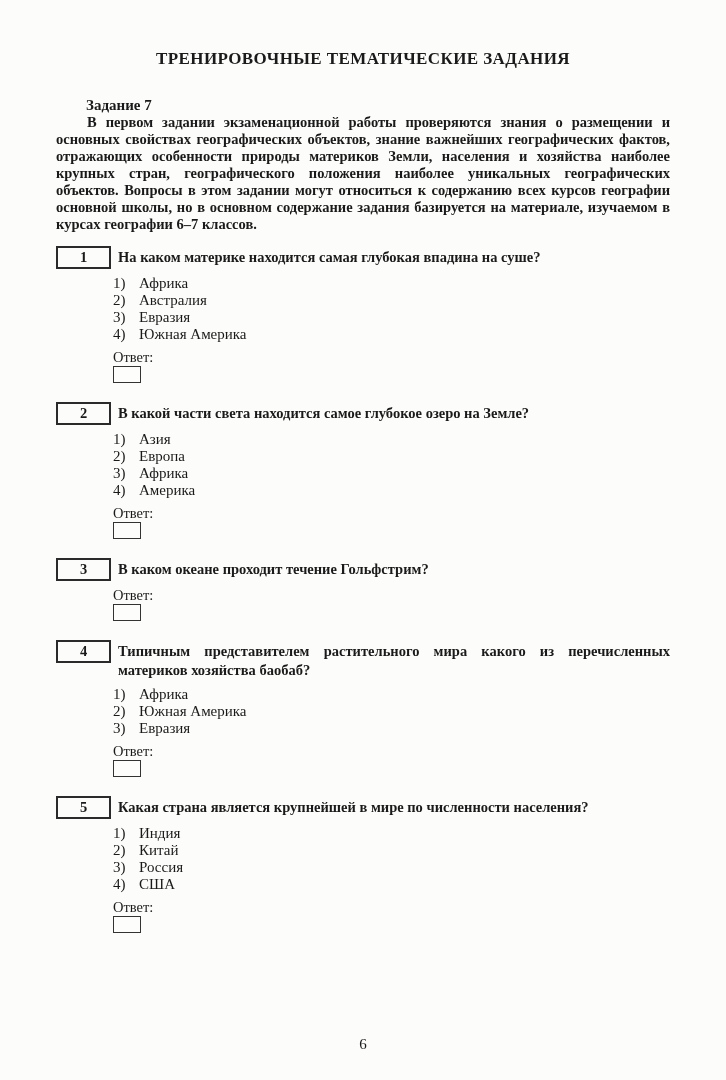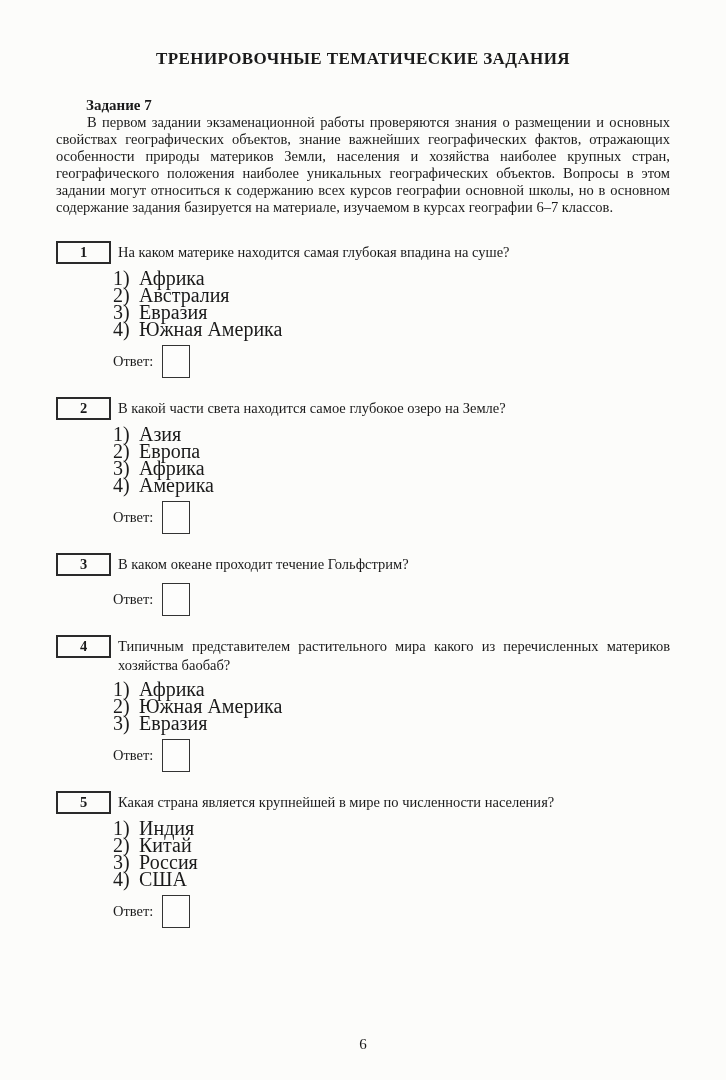--- a/index.html
+++ b/index.html
@@ -27,21 +27,22 @@
     font-weight: bold;
     line-height: 16px;
     margin-left: 30px;
     margin-bottom: 1px;
   }
   .intro {
     font-size: 14.5px;
     line-height: 17px;
     text-align: justify;
     text-indent: 31px;
-    margin-bottom: 25px;
+    margin-bottom: 13px;
+    font-weight: bold;
   }
   .question { margin-bottom: 19px; }
   .q-header { display: flex; align-items: flex-start; }
   .q-num-box {
     flex: none;
     width: 55px;
     height: 23px;
     border: 2px solid #2a2a2a;
     background: #fcfcfa;
     display: flex;
@@ -50,33 +51,34 @@
     font-weight: bold;
     font-size: 14.5px;
   }
   .q-text {
     flex: 1;
     margin-left: 7px;
     padding-top: 2px;
     font-size: 14.5px;
     line-height: 19px;
     text-align: justify;
+    font-weight: bold;
   }
   .options {
     list-style: none;
     margin: 6px 0 0 57px;
-    font-size: 20px;
+    font-size: 15px;
     line-height: 17px;
   }
   .opt-num { display: inline-block; min-width: 26px; }
   .answer-row {
     display: flex;
-    align-items: center;
     margin: 6px 0 0 57px;
     height: 34px;
+    flex-direction: column;
   }
   .answer-label { font-size: 14.5px; margin-right: 9px; }
   .answer-box {
     width: 28px;
     height: 33px;
     border: 1.5px solid #333;
     background: #fdfdfc;
   }
   .page-number {
     position: absolute;

